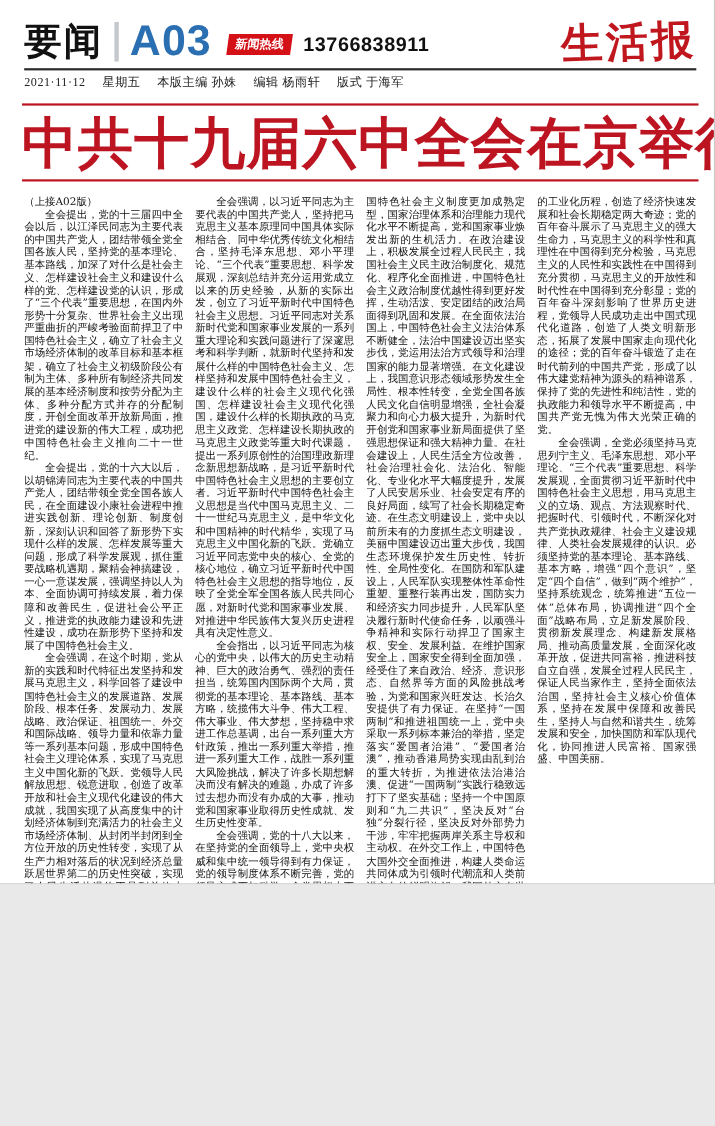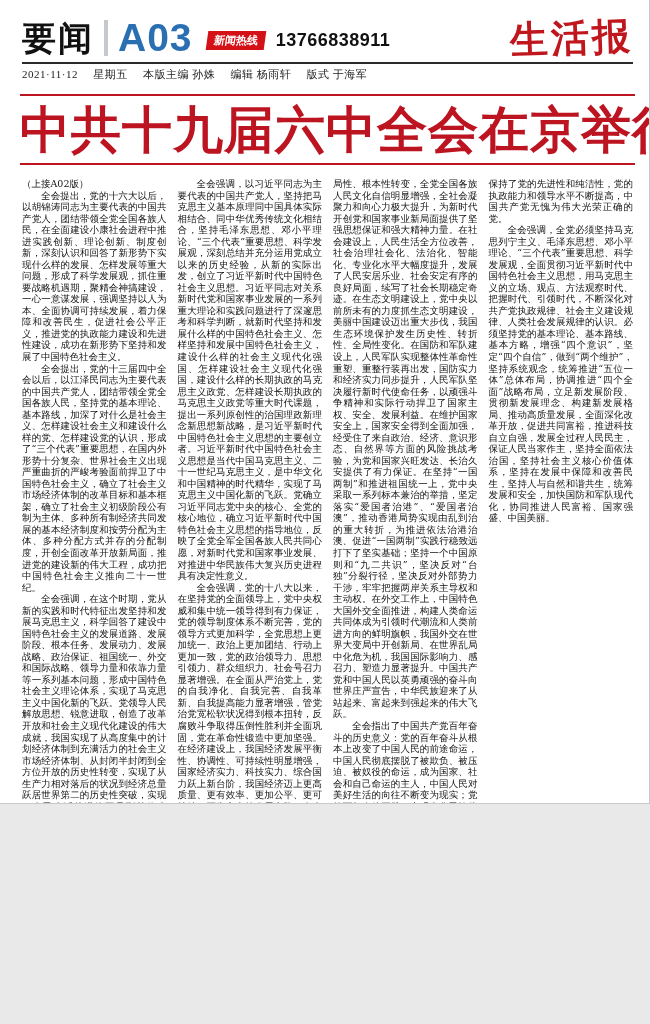--- a/index.html
+++ b/index.html
@@ -85,24 +85,25 @@
   </div>
 
   <div class="headline-block">
     <div class="headline-rule"></div>
     <h1 class="headline">中共十九届六中全会在京举行</h1>
     <div class="headline-rule"></div>
   </div>
 
   <div class="article-body">
     <p class="continuation">（上接A02版）</p>
+    <p>全会提出，党的十三届四中全会以后，以江泽民同志为主要代表的中国共产党人，团结带领全党全国各族人民，坚持党的基本理论、基本路线，加深了对什么是社会主义、怎样建设社会主义和建设什么样的党、怎样建设党的认识，形成了“三个代表”重要思想，在国内外形势十分复杂、世界社会主义出现严重曲折的严峻考验面前捍卫了中国特色社会主义，确立了社会主义市场经济体制的改革目标和基本框架，确立了社会主义初级阶段公有制为主体、多种所有制经济共同发展的基本经济制度和按劳分配为主体、多种分配方式并存的分配制度，开创全面改革开放新局面，推进党的建设新的伟大工程，成功把中国特色社会主义推向二十一世纪。</p>
     <p>全会提出，党的十六大以后，以胡锦涛同志为主要代表的中国共产党人，团结带领全党全国各族人民，在全面建设小康社会进程中推进实践创新、理论创新、制度创新，深刻认识和回答了新形势下实现什么样的发展、怎样发展等重大问题，形成了科学发展观，抓住重要战略机遇期，聚精会神搞建设，一心一意谋发展，强调坚持以人为本、全面协调可持续发展，着力保障和改善民生，促进社会公平正义，推进党的执政能力建设和先进性建设，成功在新形势下坚持和发展了中国特色社会主义。</p>
-    <p>全会提出，党的十三届四中全会以后，以江泽民同志为主要代表的中国共产党人，团结带领全党全国各族人民，坚持党的基本理论、基本路线，加深了对什么是社会主义、怎样建设社会主义和建设什么样的党、怎样建设党的认识，形成了“三个代表”重要思想，在国内外形势十分复杂、世界社会主义出现严重曲折的严峻考验面前捍卫了中国特色社会主义，确立了社会主义市场经济体制的改革目标和基本框架，确立了社会主义初级阶段公有制为主体、多种所有制经济共同发展的基本经济制度和按劳分配为主体、多种分配方式并存的分配制度，开创全面改革开放新局面，推进党的建设新的伟大工程，成功把中国特色社会主义推向二十一世纪。</p>
     <p>全会强调，在这个时期，党从新的实践和时代特征出发坚持和发展马克思主义，科学回答了建设中国特色社会主义的发展道路、发展阶段、根本任务、发展动力、发展战略、政治保证、祖国统一、外交和国际战略、领导力量和依靠力量等一系列基本问题，形成中国特色社会主义理论体系，实现了马克思主义中国化新的飞跃。党领导人民解放思想、锐意进取，创造了改革开放和社会主义现代化建设的伟大成就，我国实现了从高度集中的计划经济体制到充满活力的社会主义市场经济体制、从封闭半封闭到全方位开放的历史性转变，实现了从生产力相对落后的状况到经济总量跃居世界第二的历史性突破，实现了人民生活从温饱不足到总体小康、奔向全面小康的历史性跨越，推进了中华民族从站起来到富起来的伟大飞跃。中国共产党和中国人民以英勇顽强的奋斗向世界庄严宣告，改革开放是决定当代中国前途命运的关键一招，中国特色社会主义道路是指引中国发展繁荣的正确道路，中国大踏步赶上了时代。</p>
     <p>全会提出，党的十八大以来，中国特色社会主义进入新时代。党面临的主要任务是，实现第一个百年奋斗目标，开启实现第二个百年奋斗目标新征程，朝着实现中华民族伟大复兴的宏伟目标继续前进。党领导人民自信自强、守正创新，创造了新时代中国特色社会主义的伟大成就。</p>
     <p>全会强调，以习近平同志为主要代表的中国共产党人，坚持把马克思主义基本原理同中国具体实际相结合、同中华优秀传统文化相结合，坚持毛泽东思想、邓小平理论、“三个代表”重要思想、科学发展观，深刻总结并充分运用党成立以来的历史经验，从新的实际出发，创立了习近平新时代中国特色社会主义思想。习近平同志对关系新时代党和国家事业发展的一系列重大理论和实践问题进行了深邃思考和科学判断，就新时代坚持和发展什么样的中国特色社会主义、怎样坚持和发展中国特色社会主义，建设什么样的社会主义现代化强国、怎样建设社会主义现代化强国，建设什么样的长期执政的马克思主义政党、怎样建设长期执政的马克思主义政党等重大时代课题，提出一系列原创性的治国理政新理念新思想新战略，是习近平新时代中国特色社会主义思想的主要创立者。习近平新时代中国特色社会主义思想是当代中国马克思主义、二十一世纪马克思主义，是中华文化和中国精神的时代精华，实现了马克思主义中国化新的飞跃。党确立习近平同志党中央的核心、全党的核心地位，确立习近平新时代中国特色社会主义思想的指导地位，反映了全党全军全国各族人民共同心愿，对新时代党和国家事业发展、对推进中华民族伟大复兴历史进程具有决定性意义。</p>
+    <p>全会指出，以习近平同志为核心的党中央，以伟大的历史主动精神、巨大的政治勇气、强烈的责任担当，统筹国内国际两个大局，贯彻党的基本理论、基本路线、基本方略，统揽伟大斗争、伟大工程、伟大事业、伟大梦想，坚持稳中求进工作总基调，出台一系列重大方针政策，推出一系列重大举措，推进一系列重大工作，战胜一系列重大风险挑战，解决了许多长期想解决而没有解决的难题，办成了许多过去想办而没有办成的大事，推动党和国家事业取得历史性成就、发生历史性变革。</p>
     <p>全会强调，党的十八大以来，在坚持党的全面领导上，党中央权威和集中统一领导得到有力保证，党的领导制度体系不断完善，党的领导方式更加科学，全党思想上更加统一、政治上更加团结、行动上更加一致，党的政治领导力、思想引领力、群众组织力、社会号召力显著增强。在全面从严治党上，党的自我净化、自我完善、自我革新、自我提高能力显著增强，管党治党宽松软状况得到根本扭转，反腐败斗争取得压倒性胜利并全面巩固，党在革命性锻造中更加坚强。在经济建设上，我国经济发展平衡性、协调性、可持续性明显增强，国家经济实力、科技实力、综合国力跃上新台阶，我国经济迈上更高质量、更有效率、更加公平、更可持续、更为安全的发展之路。在全面深化改革开放上，党不断推动全面深化改革向广度和深度进军，中国特色社会主义制度更加成熟定型，国家治理体系和治理能力现代化水平不断提高，党和国家事业焕发出新的生机活力。在政治建设上，积极发展全过程人民民主，我国社会主义民主政治制度化、规范化、程序化全面推进，中国特色社会主义政治制度优越性得到更好发挥，生动活泼、安定团结的政治局面得到巩固和发展。在全面依法治国上，中国特色社会主义法治体系不断健全，法治中国建设迈出坚实步伐，党运用法治方式领导和治理国家的能力显著增强。在文化建设上，我国意识形态领域形势发生全局性、根本性转变，全党全国各族人民文化自信明显增强，全社会凝聚力和向心力极大提升，为新时代开创党和国家事业新局面提供了坚强思想保证和强大精神力量。在社会建设上，人民生活全方位改善，社会治理社会化、法治化、智能化、专业化水平大幅度提升，发展了人民安居乐业、社会安定有序的良好局面，续写了社会长期稳定奇迹。在生态文明建设上，党中央以前所未有的力度抓生态文明建设，美丽中国建设迈出重大步伐，我国生态环境保护发生历史性、转折性、全局性变化。在国防和军队建设上，人民军队实现整体性革命性重塑、重整行装再出发，国防实力和经济实力同步提升，人民军队坚决履行新时代使命任务，以顽强斗争精神和实际行动捍卫了国家主权、安全、发展利益。在维护国家安全上，国家安全得到全面加强，经受住了来自政治、经济、意识形态、自然界等方面的风险挑战考验，为党和国家兴旺发达、长治久安提供了有力保证。在坚持“一国两制”和推进祖国统一上，党中央采取一系列标本兼治的举措，坚定落实“爱国者治港”、“爱国者治澳”，推动香港局势实现由乱到治的重大转折，为推进依法治港治澳、促进“一国两制”实践行稳致远打下了坚实基础；坚持一个中国原则和“九二共识”，坚决反对“台独”分裂行径，坚决反对外部势力干涉，牢牢把握两岸关系主导权和主动权。在外交工作上，中国特色大国外交全面推进，构建人类命运共同体成为引领时代潮流和人类前进方向的鲜明旗帜，我国外交在世界大变局中开创新局、在世界乱局中化危为机，我国国际影响力、感召力、塑造力显著提升。中国共产党和中国人民以英勇顽强的奋斗向世界庄严宣告，中华民族迎来了从站起来、富起来到强起来的伟大飞跃。</p>
     <p>全会指出了中国共产党百年奋斗的历史意义：党的百年奋斗从根本上改变了中国人民的前途命运，中国人民彻底摆脱了被欺负、被压迫、被奴役的命运，成为国家、社会和自己命运的主人，中国人民对美好生活的向往不断变为现实；党的百年奋斗开辟了实现中华民族伟大复兴的正确道路，中国仅用几十年时间就走完发达国家几百年走过的工业化历程，创造了经济快速发展和社会长期稳定两大奇迹；党的百年奋斗展示了马克思主义的强大生命力，马克思主义的科学性和真理性在中国得到充分检验，马克思主义的人民性和实践性在中国得到充分贯彻，马克思主义的开放性和时代性在中国得到充分彰显；党的百年奋斗深刻影响了世界历史进程，党领导人民成功走出中国式现代化道路，创造了人类文明新形态，拓展了发展中国家走向现代化的途径；党的百年奋斗锻造了走在时代前列的中国共产党，形成了以伟大建党精神为源头的精神谱系，保持了党的先进性和纯洁性，党的执政能力和领导水平不断提高，中国共产党无愧为伟大光荣正确的党。</p>
     <p>全会强调，全党必须坚持马克思列宁主义、毛泽东思想、邓小平理论、“三个代表”重要思想、科学发展观，全面贯彻习近平新时代中国特色社会主义思想，用马克思主义的立场、观点、方法观察时代、把握时代、引领时代，不断深化对共产党执政规律、社会主义建设规律、人类社会发展规律的认识。必须坚持党的基本理论、基本路线、基本方略，增强“四个意识”，坚定“四个自信”，做到“两个维护”，坚持系统观念，统筹推进“五位一体”总体布局，协调推进“四个全面”战略布局，立足新发展阶段、贯彻新发展理念、构建新发展格局、推动高质量发展，全面深化改革开放，促进共同富裕，推进科技自立自强，发展全过程人民民主，保证人民当家作主，坚持全面依法治国，坚持社会主义核心价值体系，坚持在发展中保障和改善民生，坚持人与自然和谐共生，统筹发展和安全，加快国防和军队现代化，协同推进人民富裕、国家强盛、中国美丽。</p>
 
   </div>
 
 </div>
 
 </body></html>

